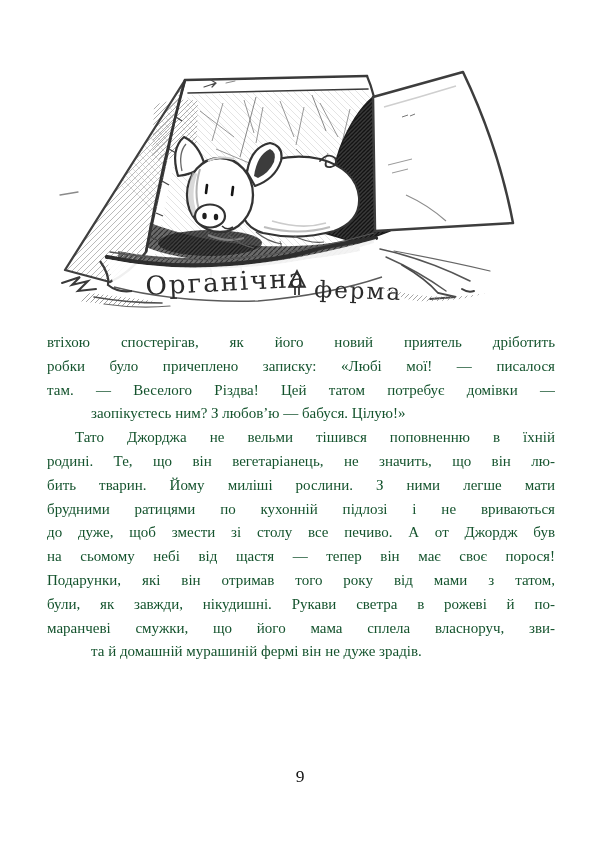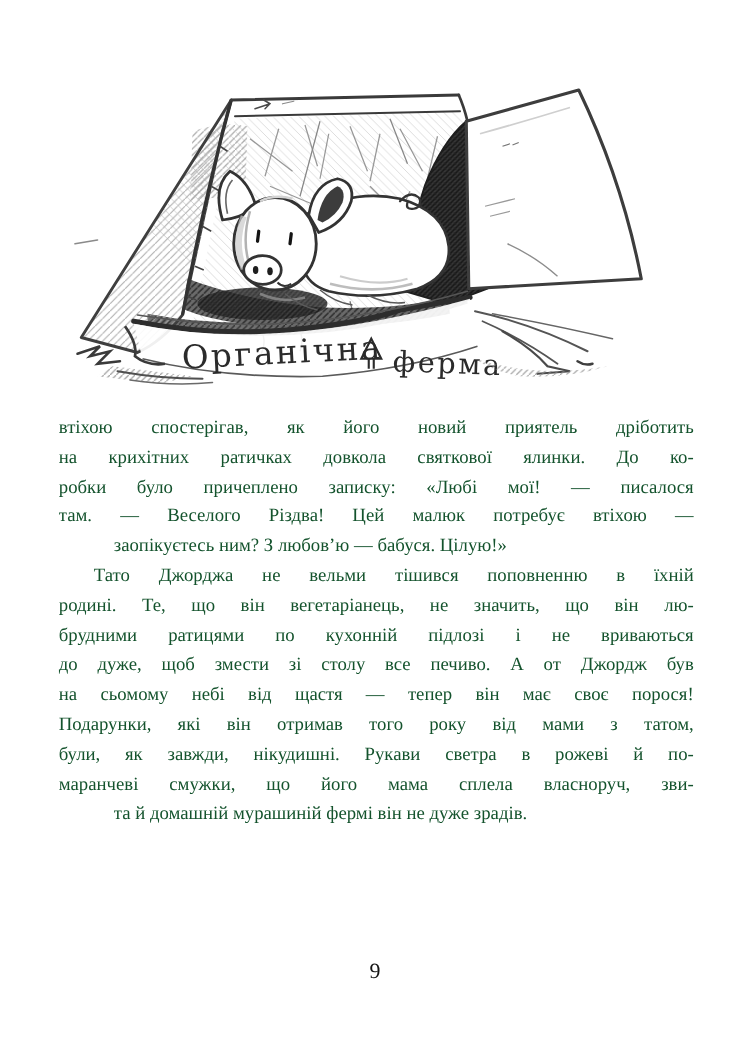--- a/index.html
+++ b/index.html
@@ -202,26 +202,26 @@
       <path d="M328,212 Q360,226 388,246" stroke="#555" stroke-width="1.4"></path>
       <path d="M336,206 Q390,216 432,226" stroke="#666" stroke-width="1.2"></path>
       <path d="M344,220 Q368,234 380,248 L398,252 L372,254" stroke="#4a4a4a" stroke-width="1.8"></path>
       <path d="M322,242 Q372,258 428,248 Q396,258 358,256 Q336,252 322,242 Z" fill="url(#hatchM)" opacity="0.75" stroke="none"></path>
       <path d="M404,244 q6,4 12,2" stroke="#3f3f3f" stroke-width="2"></path>
     </g>
   </svg>
 
   <div class="textblock">
     <div class="line">втіхою спостерігав, як його новий приятель дріботить</div>
-    <div class="line">на крихітних ратичках довкола святкової ялинки. До ко-</div>
     <div class="line">робки було причеплено записку: «Любі мої! — писалося</div>
-    <div class="line">там. — Веселого Різдва! Цей малюк потребує втіхою —</div>
+    <div class="line">там. — Веселого Різдва! Цей татом потребує домівки —</div>
     <div class="line para-last">заопікуєтесь ним? З любов’ю — бабуся. Цілую!»</div>
     <div class="line indent">Тато Джорджа не вельми тішився поповненню в їхній</div>
     <div class="line">родині. Те, що він вегетаріанець, не значить, що він лю-</div>
+    <div class="line">бить тварин. Йому миліші рослини. З ними легше мати</div>
     <div class="line">брудними ратицями по кухонній підлозі і не вриваються</div>
     <div class="line">до дуже, щоб змести зі столу все печиво. А от Джордж був</div>
     <div class="line">на сьомому небі від щастя — тепер він має своє порося!</div>
     <div class="line">Подарунки, які він отримав того року від мами з татом,</div>
     <div class="line">були, як завжди, нікудишні. Рукави светра в рожеві й по-</div>
     <div class="line">маранчеві смужки, що його мама сплела власноруч, зви-</div>
     <div class="line para-last">та й домашній мурашиній фермі він не дуже зрадів.</div>
   </div>
 
   <div class="pagenum">9</div>

